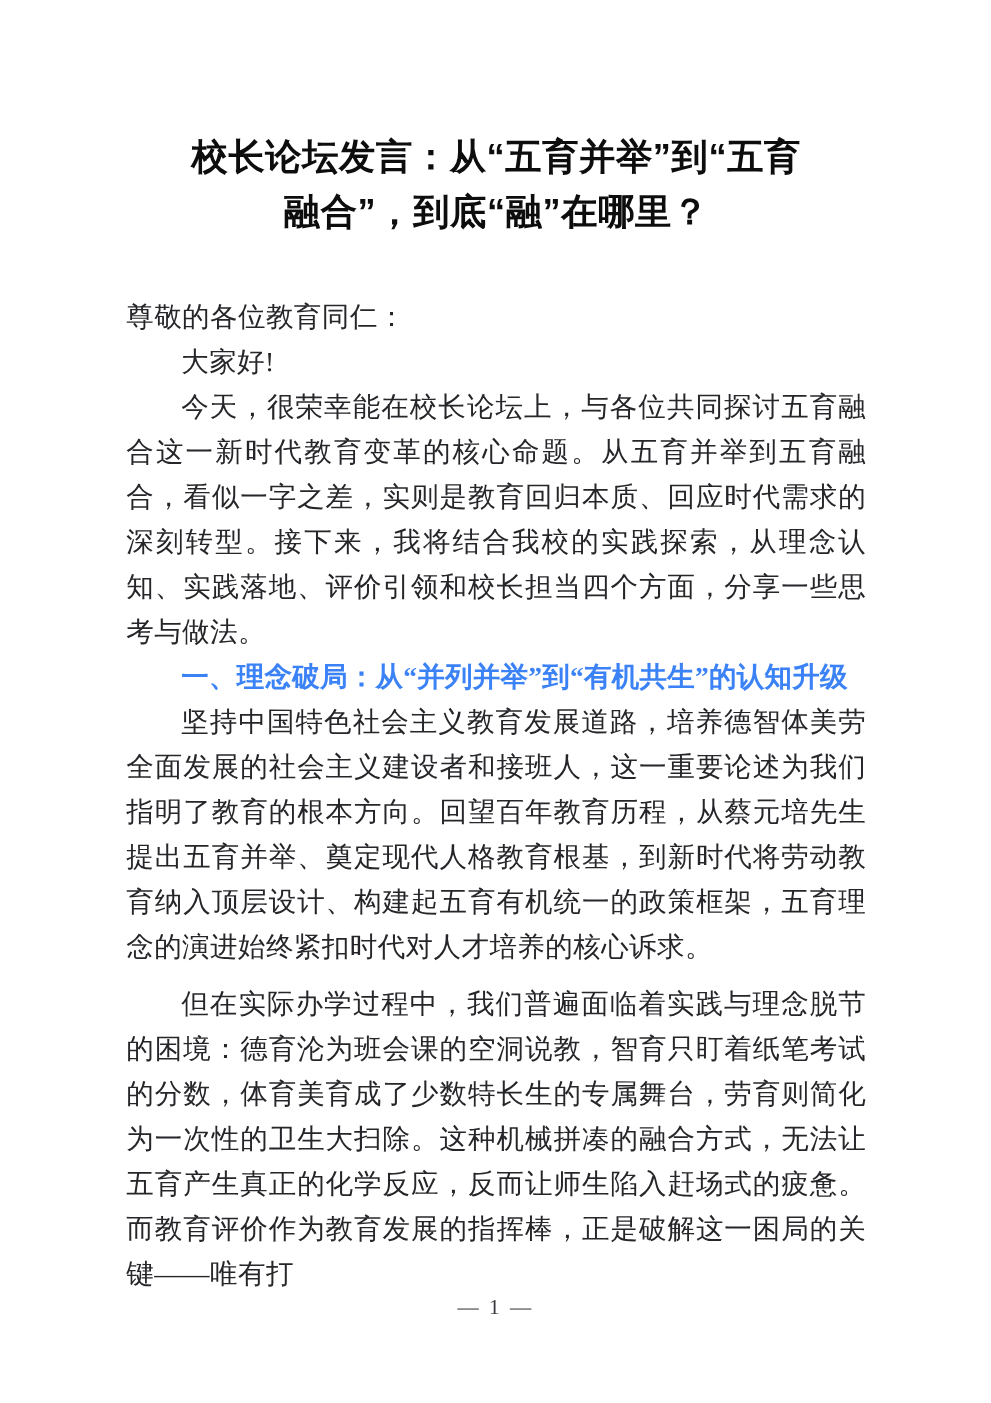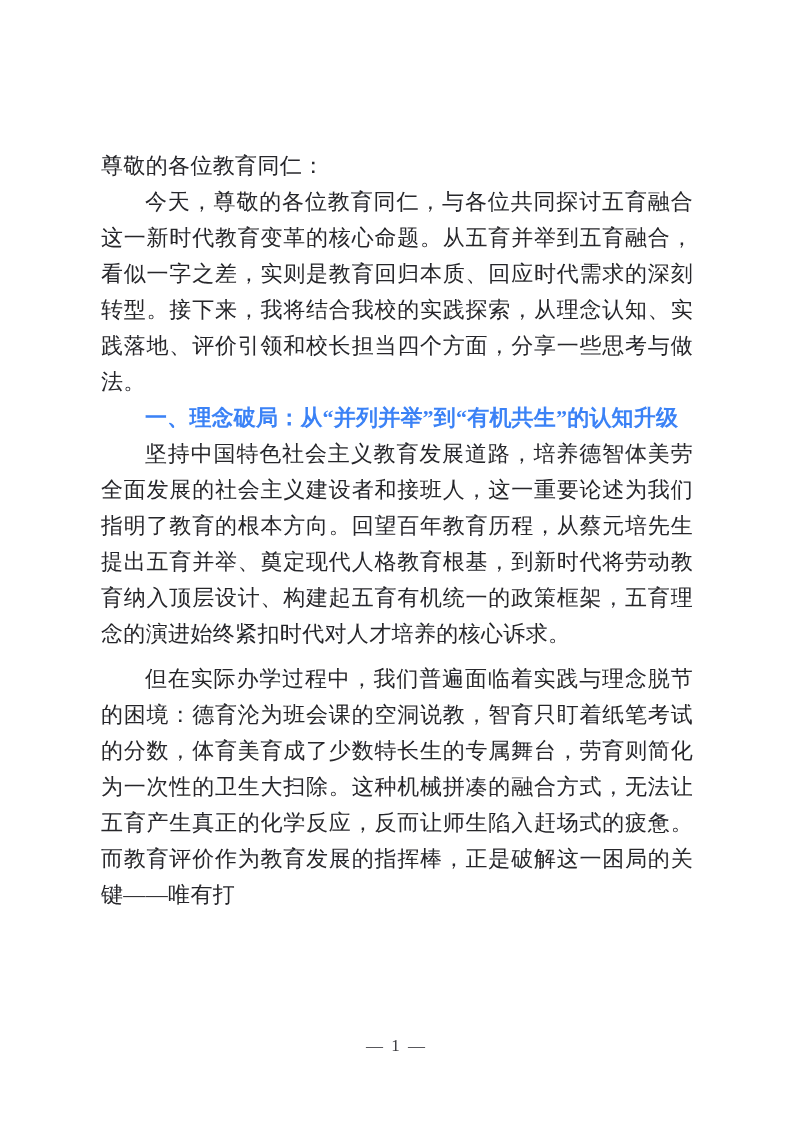--- a/index.html
+++ b/index.html
@@ -72,27 +72,32 @@
     letter-spacing: 2px;
   }
 </style>
 </head>
 <body>
 
 <div class="page">
 
   <div class="doc-body">
 
+    <h1 class="doc-title">
+      <span>校长论坛发言：从“五育并举”到“五育</span><br>
+      <span>融合”，到底“融”在哪里？</span>
+    </h1>
 
     <div class="spacer-after-title"></div>
 
     <p class="para">尊敬的各位教育同仁：</p>
 
+    <p class="para indent">大家好!</p>
 
-    <p class="para indent">今天，尊敬的各位教育同仁，与各位共同探讨五育融合这一新时代教育变革的核心命题。从五育并举到五育融合，看似一字之差，实则是教育回归本质、回应时代需求的深刻转型。接下来，我将结合我校的实践探索，从理念认知、实践落地、评价引领和校长担当四个方面，分享一些思考与做法。</p>
+    <p class="para indent">今天，很荣幸能在校长论坛上，与各位共同探讨五育融合这一新时代教育变革的核心命题。从五育并举到五育融合，看似一字之差，实则是教育回归本质、回应时代需求的深刻转型。接下来，我将结合我校的实践探索，从理念认知、实践落地、评价引领和校长担当四个方面，分享一些思考与做法。</p>
 
     <p class="para indent heading">一、理念破局：从“并列并举”到“有机共生”的认知升级</p>
 
     <p class="para indent">坚持中国特色社会主义教育发展道路，培养德智体美劳全面发展的社会主义建设者和接班人，这一重要论述为我们指明了教育的根本方向。回望百年教育历程，从蔡元培先生提出五育并举、奠定现代人格教育根基，到新时代将劳动教育纳入顶层设计、构建起五育有机统一的政策框架，五育理念的演进始终紧扣时代对人才培养的核心诉求。</p>
 
     <p class="para indent gap-before">但在实际办学过程中，我们普遍面临着实践与理念脱节的困境：德育沦为班会课的空洞说教，智育只盯着纸笔考试的分数，体育美育成了少数特长生的专属舞台，劳育则简化为一次性的卫生大扫除。这种机械拼凑的融合方式，无法让五育产生真正的化学反应，反而让师生陷入赶场式的疲惫。而教育评价作为教育发展的指挥棒，正是破解这一困局的关键——唯有打</p>
 
   </div>
 
   <div class="footer">— 1 —</div>

